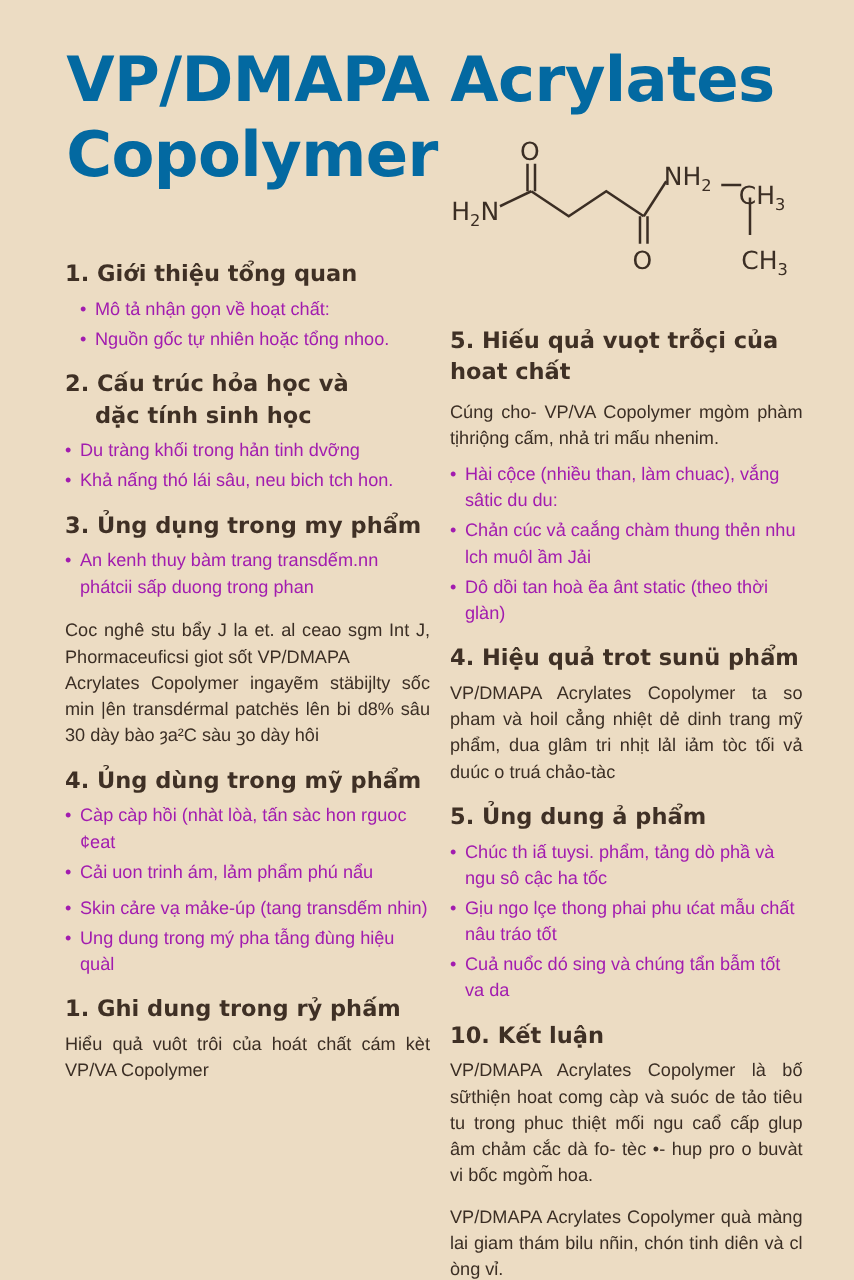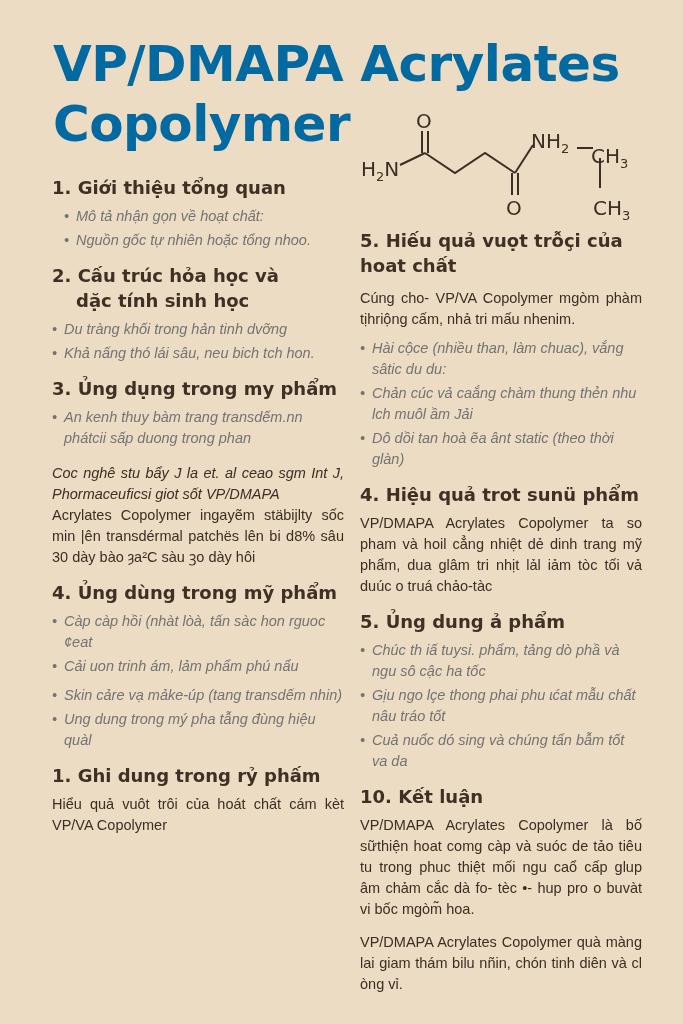--- a/index.html
+++ b/index.html
@@ -9,39 +9,39 @@
     color: #3b2e24;
     font-family: "DejaVu Sans", sans-serif;
     position: relative;
   }
   .title {
     position: absolute; left: 53px; top: 34px; width: 620px;
     font-family: "DejaVu Sans", sans-serif; font-weight: bold;
     font-size: 50px; line-height: 60px; color: #0369a1;
     letter-spacing: -0.5px; margin: 0;
   }
-  .col { position: absolute; }
+  .col { position: absolute; margin-top: 32px; }
   .col-left { left: 52px; top: 175px; width: 292px; }
   .col-right { left: 360px; top: 228px; width: 282px; }
   h2 {
     font-family: "DejaVu Sans", sans-serif; font-weight: bold;
     font-size: 18px; line-height: 25px; margin: 0 0 6px 0; color: #3f3025;
   }
   h2 .indent { display: block; padding-left: 24px; }
   p {
     font-family: "Liberation Sans", sans-serif;
     font-size: 14.5px; line-height: 21px; margin: 0 0 8px 0;
     text-align: justify; color: #3b2e24;
   }
-  p.italic { font-style: italic; }
+  p.italic { }
   ul { list-style: none; margin: 0 0 10px 0; padding: 0; }
   li {
     font-family: "Liberation Sans", sans-serif;
     font-size: 14.5px; line-height: 21px; position: relative;
-    padding-left: 12px; margin-bottom: 3px; color: #737373; font-style: italic;
+    padding-left: 12px; margin-bottom: 3px; color: #a21caf;
   }
   li::before { content: "•"; position: absolute; left: 0; top: 0; }
   ul.indented li { margin-left: 12px; }
   .section { margin-bottom: 12px; }
   .mol { position: absolute; left: 355px; top: 103px; width: 300px; height: 120px; }
   .mol svg { width: 300px; height: 120px; }
 </style>
 </head>
 <body>
 

